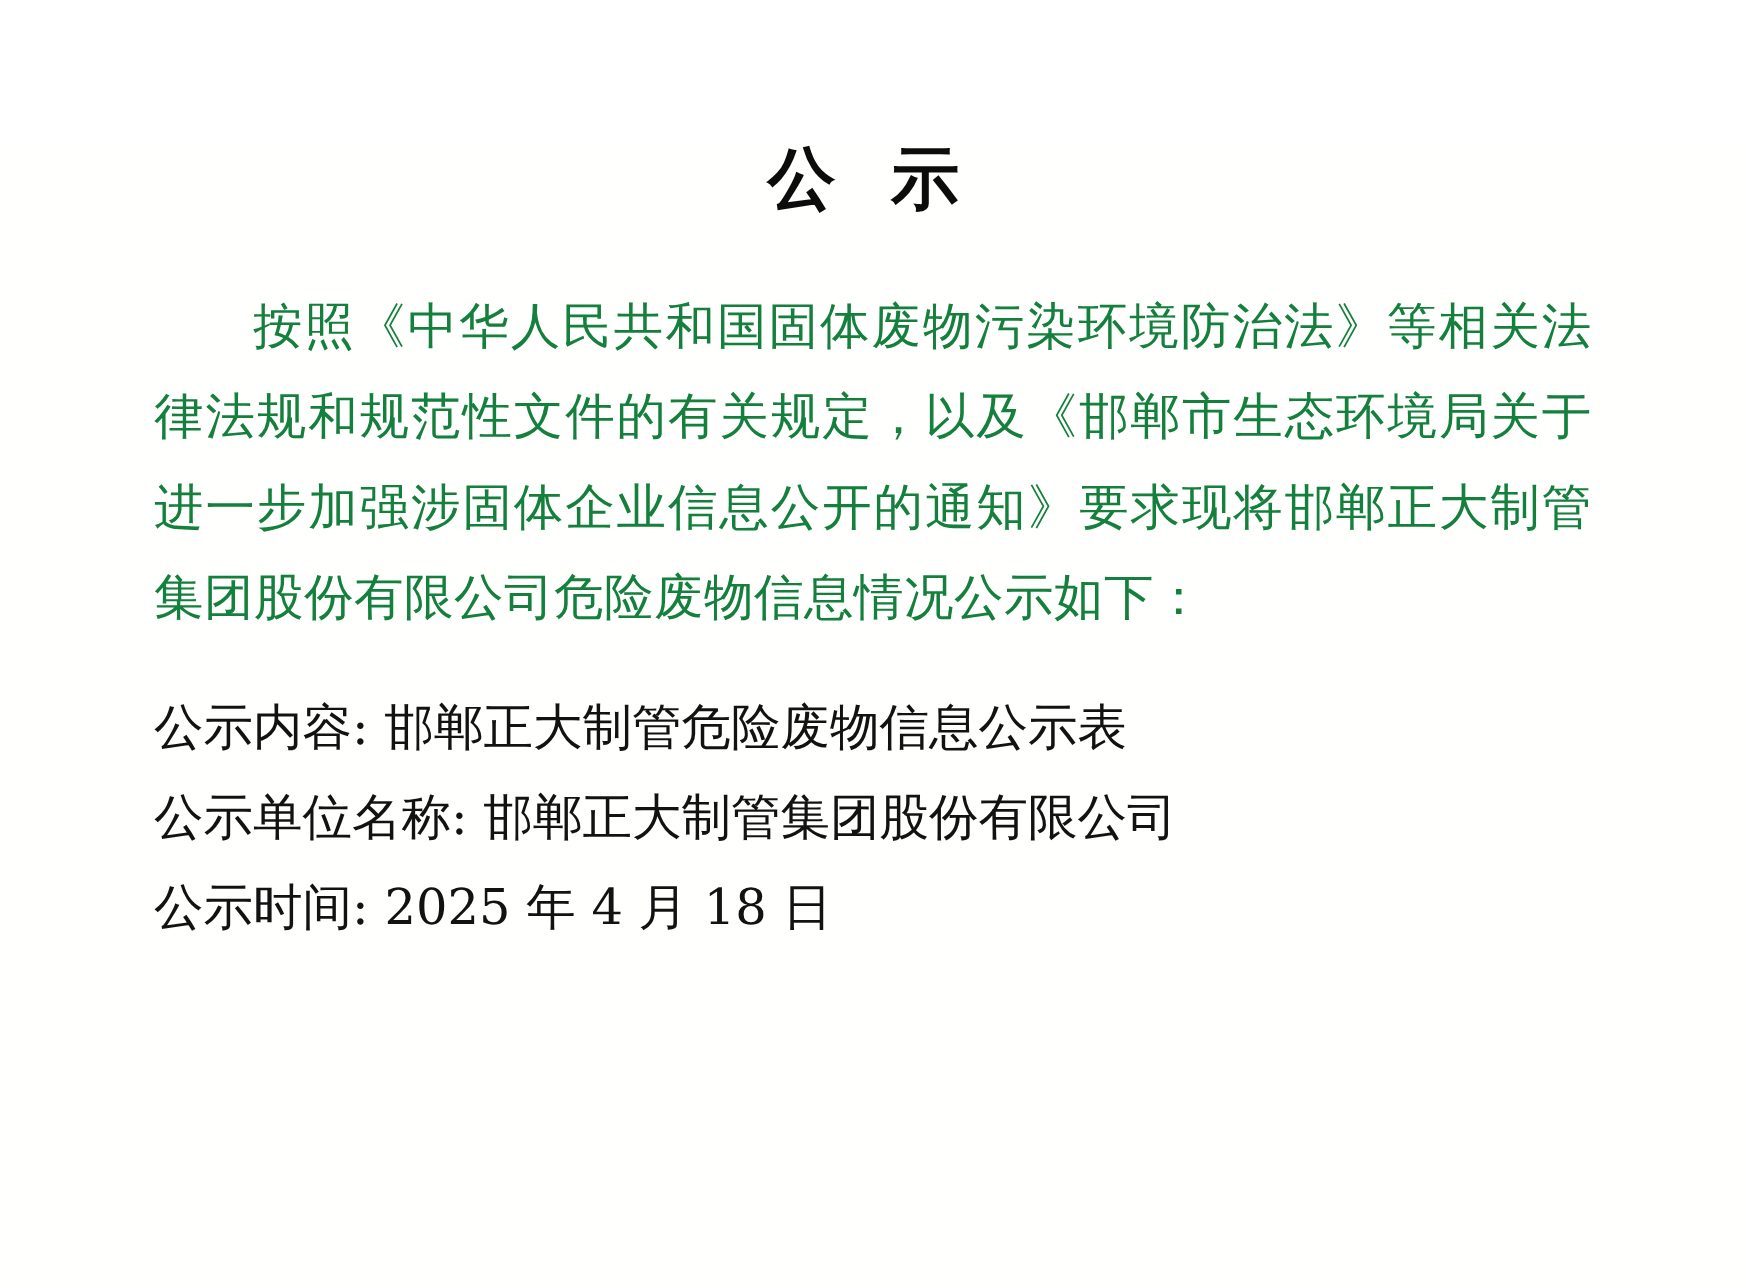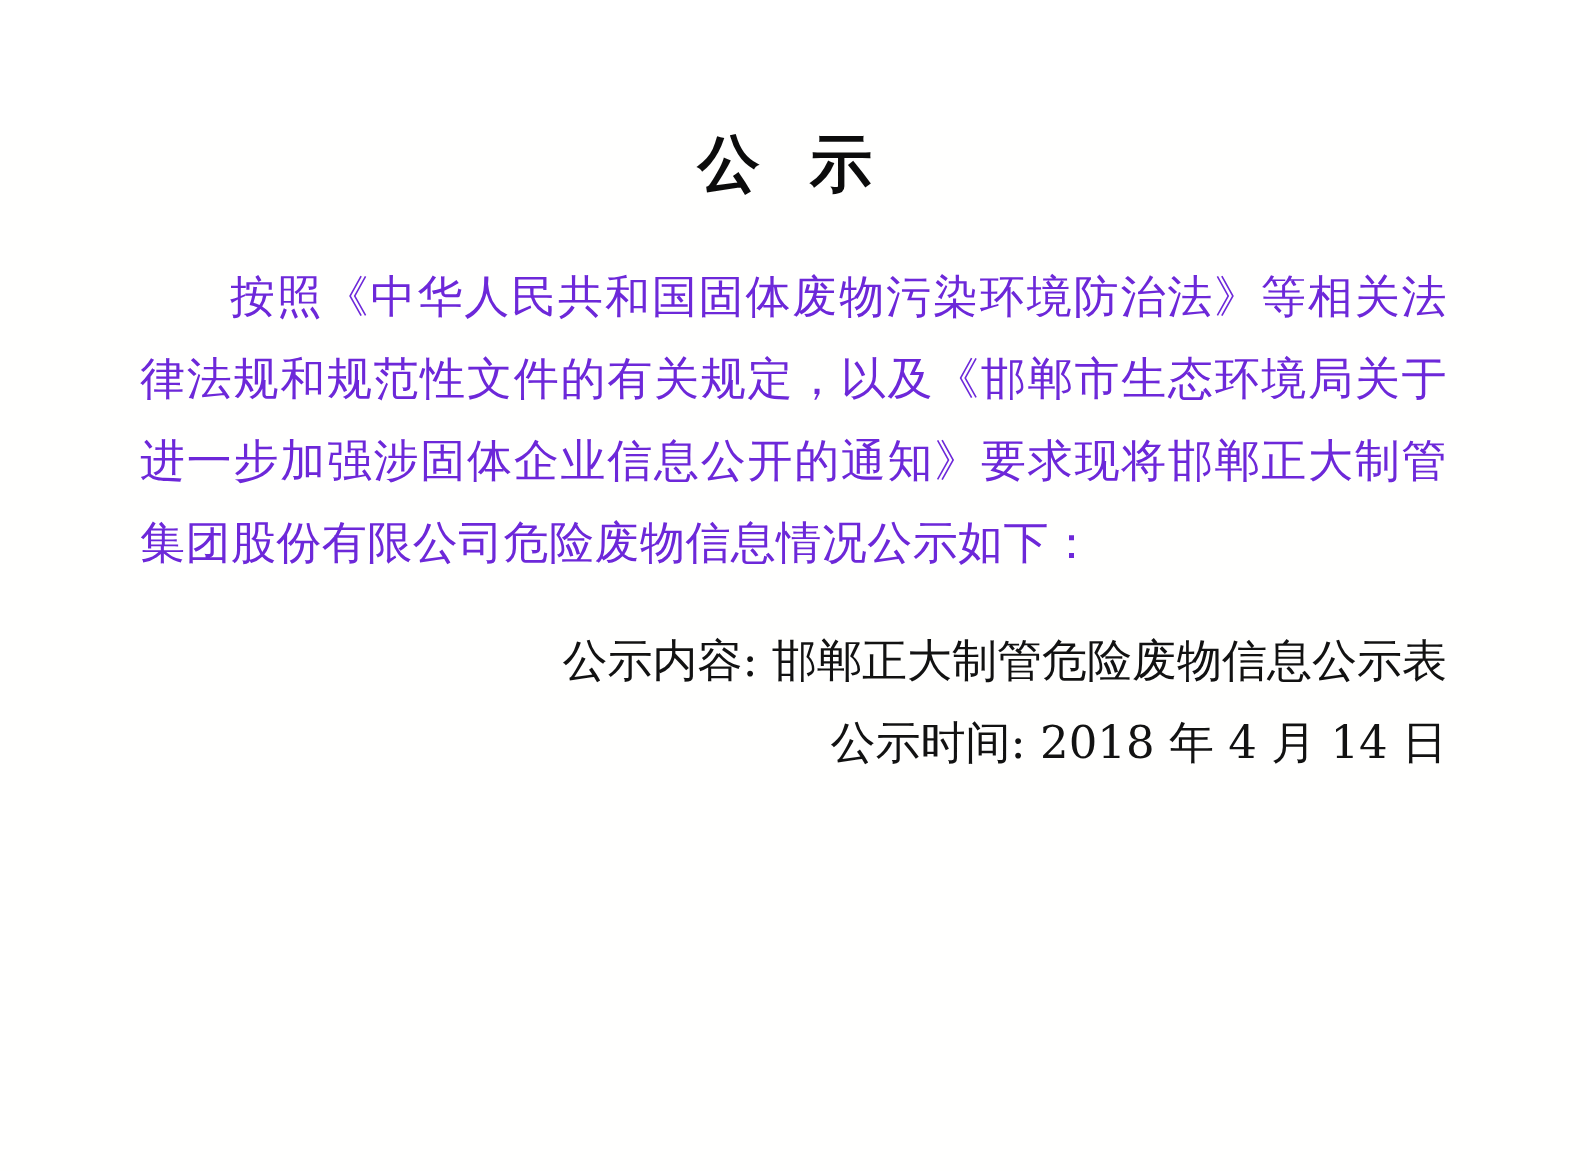--- a/index.html
+++ b/index.html
@@ -35,27 +35,26 @@
   }
   .body-block {
     margin-top: 58px;
   }
   .para {
     font-size: 45px;
     line-height: 1.82;
     text-align: justify;
     text-justify: inter-ideograph;
     text-indent: 2em;
-    color: #6d28d9;
+    color: #15803d;
     letter-spacing: 0.01em;
     margin: 0;
   }
   .field-list {
     margin-top: 36px;
-    text-align: right;
   }
   .field-line {
     font-size: 45px;
     line-height: 1.82;
     color: #121212;
     margin: 0;
     white-space: nowrap;
   }
 </style>
 </head>
@@ -67,19 +66,23 @@
 
   <div class="body-block">
     <p class="para">按照《中华人民共和国固体废物污染环境防治法》等相关法律法规和规范性文件的有关规定，以及《邯郸市生态环境局关于进一步加强涉固体企业信息公开的通知》要求现将邯郸正大制管集团股份有限公司危险废物信息情况公示如下：</p>
 
     <div class="field-list">
       <p class="field-line">
         <span>公示内容:</span>
         <span>邯郸正大制管危险废物信息公示表</span>
       </p>
       <p class="field-line">
+        <span>公示单位名称:</span>
+        <span>邯郸正大制管集团股份有限公司</span>
+      </p>
+      <p class="field-line">
         <span>公示时间:</span>
-        <span>2018 年 4 月 14 日</span>
+        <span>2025 年 4 月 18 日</span>
       </p>
     </div>
   </div>
 
 </div>
 
 </body></html>

